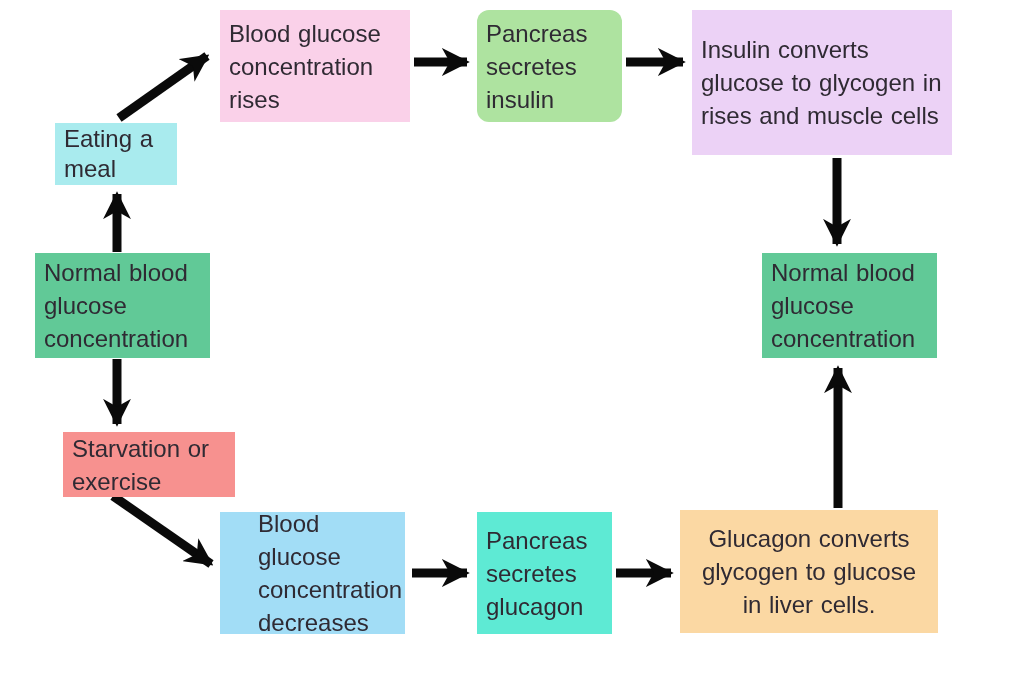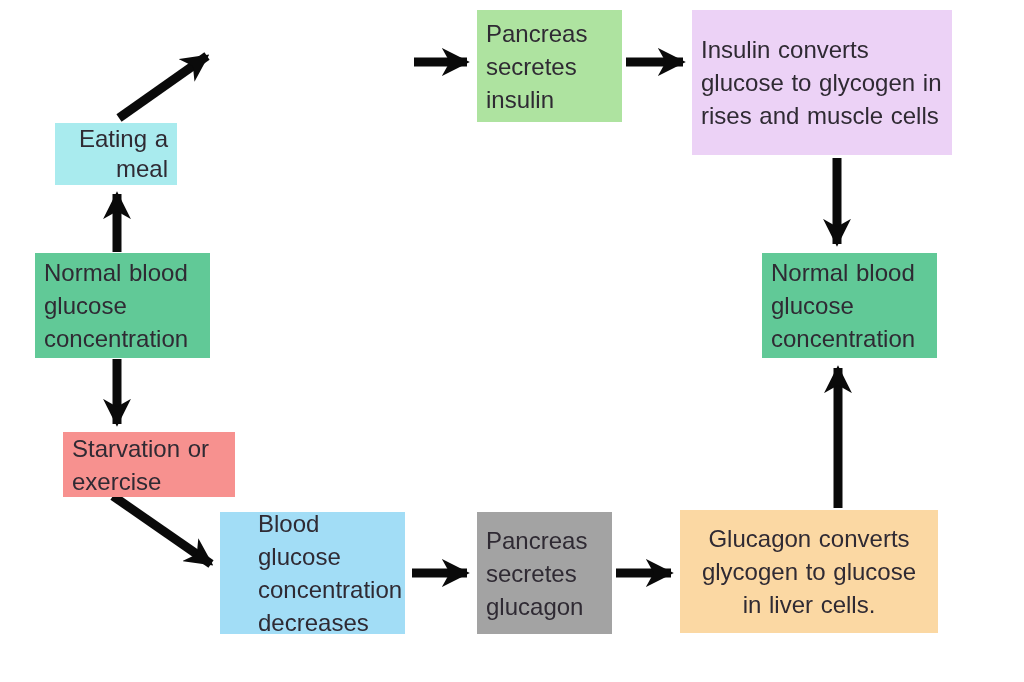--- a/index.html
+++ b/index.html
@@ -34,23 +34,23 @@
     display: flex;
     flex-direction: column;
     justify-content: center;
     padding: 2px 9px;
     font-size: 24px;
     line-height: 33px;
     color: #2f2a33;
     text-align: left;
     word-spacing: 1px;
   }
-  #node-eating-meal        { left: 55px;  top: 123px; width: 122px; height: 62px;  text-align: right; line-height: 30px; }
+  #node-eating-meal        { left: 55px;  top: 123px; width: 122px; height: 62px;  text-align: left; line-height: 30px; }
   #node-glucose-rises      { left: 220px; top: 10px;  width: 190px; height: 112px; }
-  #node-pancreas-insulin   { left: 477px; top: 10px;  width: 145px; height: 112px; }
+  #node-pancreas-insulin   { left: 477px; top: 10px;  width: 145px; height: 112px; border-radius: 12px; }
   #node-insulin-converts   { left: 692px; top: 10px;  width: 260px; height: 145px; }
   #node-normal-left        { left: 35px;  top: 253px; width: 175px; height: 105px; }
   #node-starvation         { left: 37px;  top: 432px; width: 172px; height: 65px;  }
   #node-glucose-decreases  { left: 220px; top: 512px; width: 185px; height: 122px; padding-left: 38px; }
   #node-pancreas-glucagon  { left: 477px; top: 512px; width: 135px; height: 122px; }
   #node-glucagon-converts  { left: 680px; top: 510px; width: 258px; height: 123px; }
   #node-normal-right       { left: 762px; top: 253px; width: 175px; height: 105px; }
 </style>
 </head>
 <body>
@@ -70,30 +70,31 @@
     <line class="arrow" x1="837" y1="158" x2="837" y2="244" marker-end="url(#ah)"></line>
     <line class="arrow" x1="117" y1="359" x2="117" y2="424" marker-end="url(#ah)"></line>
     <line class="arrow" x1="113" y1="496" x2="211" y2="564" marker-end="url(#ah)"></line>
     <line class="arrow" x1="412" y1="573" x2="467" y2="573" marker-end="url(#ah)"></line>
     <line class="arrow" x1="616" y1="573" x2="671" y2="573" marker-end="url(#ah)"></line>
     <line class="arrow" x1="838" y1="508" x2="838" y2="368" marker-end="url(#ah)"></line>
   </svg>
 
   <div class="node" id="node-eating-meal" style="background-color: rgb(169, 235, 238);">Eating a meal</div>
 
+  <div class="node" id="node-glucose-rises" style="background-color: rgb(250, 209, 233);">Blood glucose concentration rises</div>
 
   <div class="node" id="node-pancreas-insulin" style="background-color: rgb(174, 227, 160);">Pancreas secretes insulin</div>
 
   <div class="node" id="node-insulin-converts" style="background-color: rgb(236, 210, 246);">Insulin converts glucose to glycogen in rises and muscle cells</div>
 
   <div class="node" id="node-normal-left" style="background-color: rgb(97, 201, 151);">Normal blood glucose concentration</div>
 
   <div class="node" id="node-starvation" style="background-color: rgb(247, 145, 143); margin-left: 26px;">Starvation or exercise</div>
 
   <div class="node" id="node-glucose-decreases" style="background-color: rgb(162, 221, 246);">Blood glucose concentration decreases</div>
 
-  <div class="node" id="node-pancreas-glucagon" style="background-color: #a3a3a3;">Pancreas secretes glucagon</div>
+  <div class="node" id="node-pancreas-glucagon" style="background-color: #5eead4;">Pancreas secretes glucagon</div>
 
   <div class="node" id="node-glucagon-converts" style="background-color: rgb(251, 216, 163); text-align: center;">Glucagon converts glycogen to glucose in liver cells.</div>
 
   <div class="node" id="node-normal-right" style="background-color: rgb(97, 201, 151);">Normal blood glucose concentration</div>
 
 </div>
 
 </body></html>

